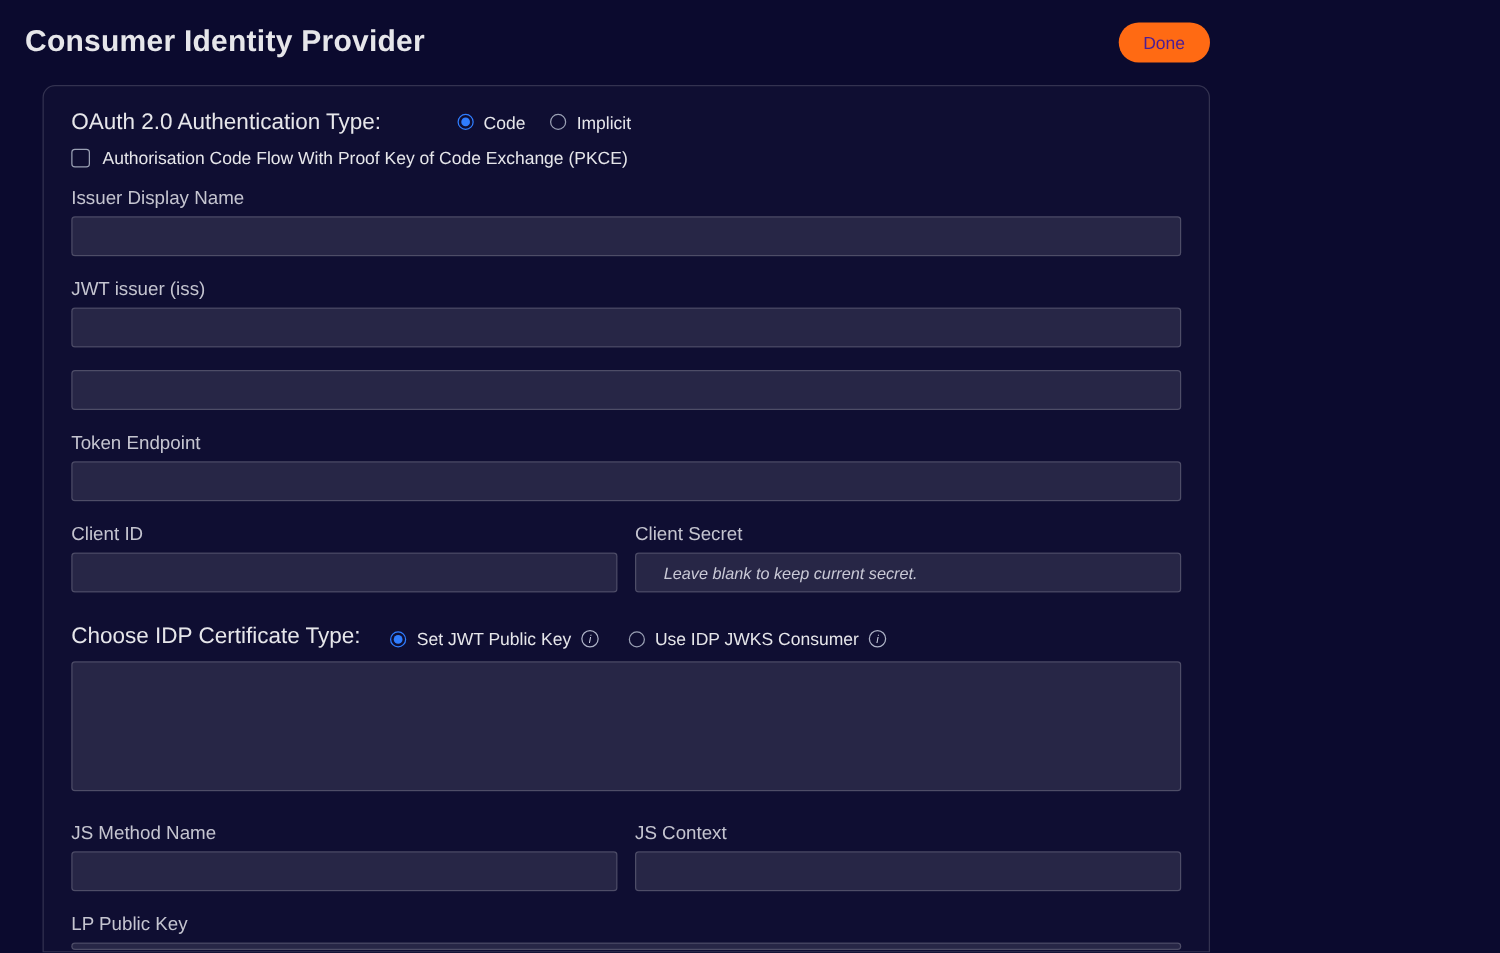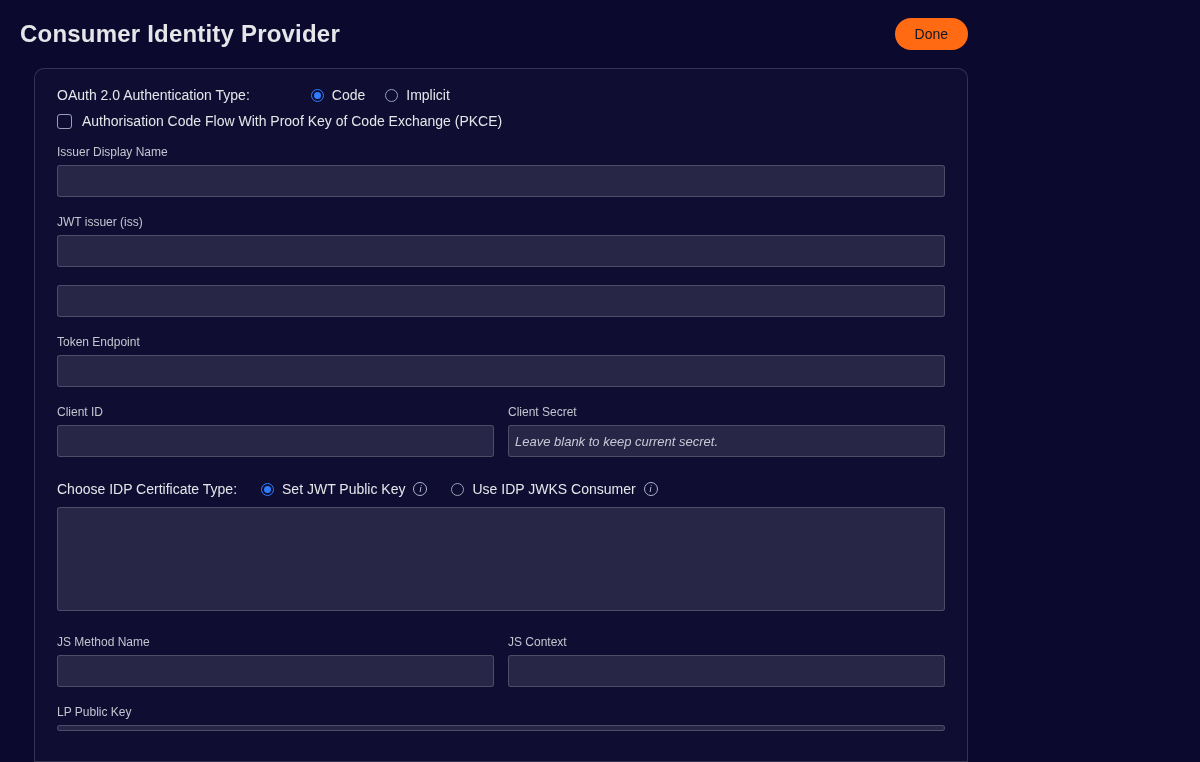--- a/index.html
+++ b/index.html
@@ -32,21 +32,21 @@
     justify-content: space-between;
     padding: 18px 20px 8px 20px;
   }
   .page-title {
     font-size: 24px;
     font-weight: 700;
     letter-spacing: 0.2px;
   }
   .done-btn {
     background: var(--accent);
-    color: #0f172a;
+    color: #4c1d95;
     border: none;
     border-radius: 20px;
     padding: 8px 20px;
     font-size: 14px;
     font-weight: 500;
     cursor: pointer;
   }
 
   .panel {
     position: absolute;
@@ -63,21 +63,21 @@
   }
 
   .row {
     display: flex;
     align-items: center;
     gap: 24px;
     margin-bottom: 10px;
     flex-wrap: wrap;
   }
   .row-label {
-    font-size: 14px;
+    font-size: 18px;
     color: var(--text);
   }
   .radio-group, .checkbox-group {
     display: flex;
     align-items: center;
     gap: 8px;
   }
   .radio-set {
     display: flex;
     align-items: center;
@@ -115,41 +115,41 @@
     border: 1.5px solid #9aa0b4;
     flex: 0 0 auto;
   }
   .checkbox-label {
     font-size: 14px;
     color: var(--text);
     cursor: pointer;
   }
 
   .field-label {
-    font-size: 12px;
+    font-size: 15px;
     color: var(--text-dim);
     margin-bottom: 6px;
     display: block;
   }
   .field {
     margin-bottom: 18px;
   }
   .input-text, .textarea {
     width: 100%;
     background: var(--input-bg);
     border: 1px solid var(--input-border);
     border-radius: 3px;
     color: var(--text);
     font-size: 13px;
     line-height: 1.2;
     outline: none;
   }
   .input-text {
     height: 32px;
-    padding: 6px 6px;
+    padding: 6px 22px;
   }
   .input-text::placeholder, .textarea::placeholder {
     color: #c9c9d6;
     font-style: italic;
   }
   .textarea {
     height: 104px;
     resize: none;
     padding: 8px 10px;
   }

